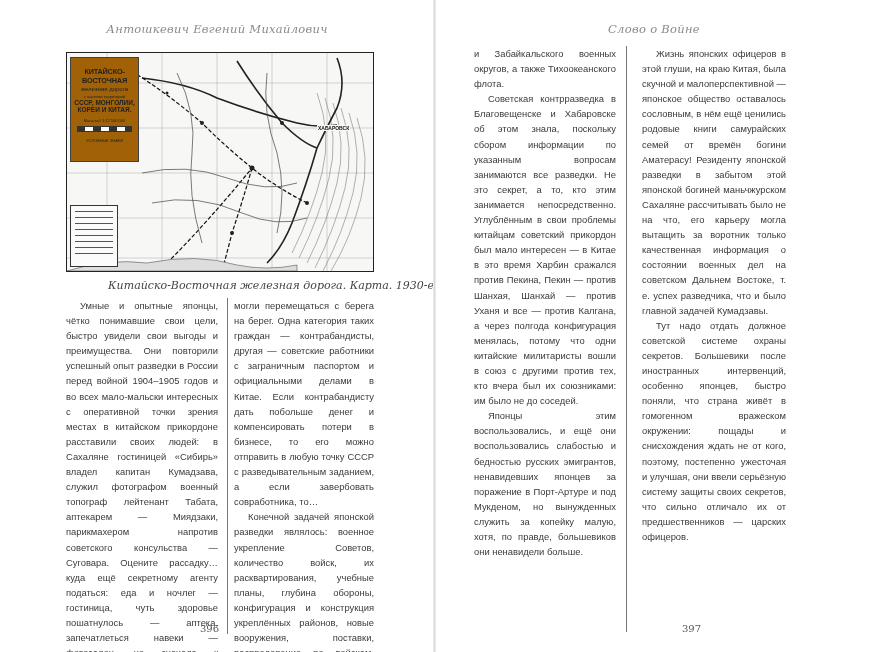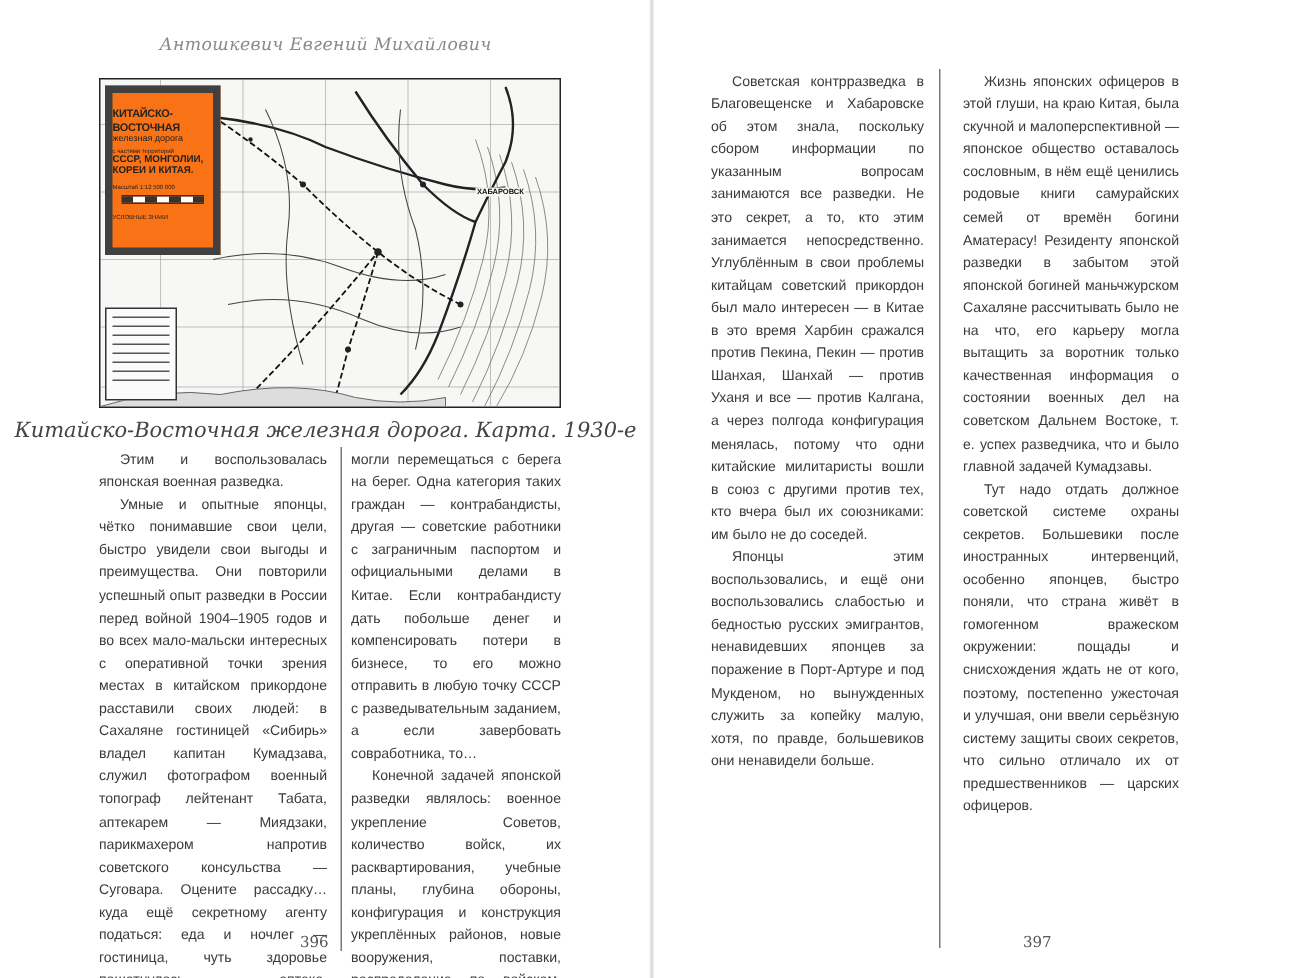--- a/index.html
+++ b/index.html
@@ -17,40 +17,40 @@
     font-family: "DejaVu Serif", serif; font-style: italic; font-size: 11.5px; color: #8a8a8a;
     letter-spacing: 0.3px;
   }
   .map {
     position: absolute; left: 66px; top: 52px; width: 306px; height: 218px;
     border: 1.5px solid #222; background: #f7f7f5; overflow: hidden;
   }
   .map svg { width: 100%; height: 100%; display: block; }
   .map-legend {
     position: absolute; left: 3px; top: 4px; width: 67px; height: 103px;
-    border: 5px solid #404040; background: #f97316; text-align: left;
+    border: 1px solid #404040; background: #a16207; text-align: center;
     font-family: "Liberation Sans", sans-serif; color: #222;
   }
   .map-legend .t1 { font-size: 7.3px; font-weight: bold; margin-top: 9px; letter-spacing: -0.2px; }
   .map-legend .t2 { font-size: 6px; margin-top: 1px; }
   .map-legend .t3 { font-size: 4px; margin-top: 2px; }
   .map-legend .t4 { font-size: 6.5px; font-weight: bold; line-height: 7px; }
   .map-legend .t5 { font-size: 4px; margin-top: 5px; }
   .map-legend .scale { margin: 3px 6px 0; height: 4px; border-top: 1px solid #333; border-bottom: 1px solid #333;
     background: repeating-linear-gradient(to right, #333 0 8px, #fff 8px 16px); }
   .map-legend .t6 { font-size: 4px; margin-top: 6px; }
   .map-key {
     position: absolute; left: 3px; bottom: 4px; width: 46px; height: 60px;
     border: 1px solid #333; background: #fbfbfb;
   }
   .map-key div { height: 1px; background: #555; margin: 5px 4px 0 4px; }
   .map-city { position: absolute; font-size: 5px; font-weight: bold; color: #111; background: #f7f7f5; padding: 0 1px; }
   .caption {
-    position: absolute; left: 0; width: 434px; top: 279px; text-align: center;
-    font-family: "DejaVu Serif", serif; font-style: italic; font-size: 14px; color: #444;
+    position: absolute; left: 0; width: 434px; top: 279px; text-align: right;
+    font-family: "DejaVu Serif", serif; font-style: italic; font-size: 11px; color: #444;
   }
   .col {
     position: absolute; font-family: "Liberation Sans", sans-serif; font-size: 9.4px;
     line-height: 15.1px; color: #3a3a3a; text-align: justify;
   }
   .col p { margin: 0; text-indent: 14px; }
   .col p.noindent { text-indent: 0; }
   .col-divider { position: absolute; width: 1px; background: #777; }
   .page-number {
     position: absolute; top: 623px; font-family: "DejaVu Serif", serif; font-size: 10px; color: #555;
@@ -121,37 +121,38 @@
         <div></div>
         <div></div>
         <div></div>
     </div>
     <div class="map-city" style="left:250px; top:72px;">ХАБАРОВСК</div>
   </div>
 
   <div class="caption">Китайско-Восточная железная дорога. Карта. 1930-е</div>
 
   <div class="col" style="left:66px; top:298px; width:152px;" id="lp-c0">
-      <p>Этим и воспользовалась японская военная разведка.</p>
       <p>Умные и опытные японцы, чётко понимавшие свои цели, быстро увидели свои выгоды и преимущества. Они повторили успешный опыт разведки в России перед войной 1904–1905 годов и во всех мало-мальски интересных с оперативной точки зрения местах в китайском прикордоне расставили своих людей: в Сахаляне гостиницей «Сибирь» владел капитан Кумадзава, служил фотографом военный топограф лейтенант Табата, аптекарем — Миядзаки, парикмахером напротив советского консульства — Суговара. Оцените рассадку… куда ещё секретному агенту податься: еда и ночлег — гостиница, чуть здоровье пошатнулось — аптека, запечатлеться навеки — фотосалон, но сначала к парикмахеру…</p>
     </div>
   <div class="col-divider" style="left:227px; top:298px; height:336px;"></div>
   <div class="col" style="left:234px; top:298px; width:140px;" id="lp-c1">
       <p class="noindent">могли перемещаться с берега на берег. Одна категория таких граждан — контрабандисты, другая — советские работники с заграничным паспортом и официальными делами в Китае. Если контрабандисту дать побольше денег и компенсировать потери в бизнесе, то его можно отправить в любую точку СССР с разведывательным заданием, а если завербовать совработника, то…</p>
       <p>Конечной задачей японской разведки являлось: военное укрепление Советов, количество войск, их расквартирования, учебные планы, глубина обороны, конфигурация и конструкция укреплённых районов, новые вооружения, поставки, распределение по войскам, тактико-технические данные оружия, производство и ремонт, транспорт, коммуникации, перспективы индустриального освоения, но самое главное — планы штабов Дальневосточного</p>
     </div>
 
   <div class="page-number" style="left:200px;">396</div>
 </div>
 
 <div class="gutter"></div>
 
 <div class="page right">
+  <div class="running-head">Слово о Войне</div>
 
   <div class="col" style="left:38px; top:46px; width:142px;" id="rp-c0">
+      <p class="noindent">и Забайкальского военных округов, а также Тихоокеанского флота.</p>
       <p>Советская контрразведка в Благовещенске и Хабаровске об этом знала, поскольку сбором информации по указанным вопросам занимаются все разведки. Не это секрет, а то, кто этим занимается непосредственно. Углублённым в свои проблемы китайцам советский прикордон был мало интересен — в Китае в это время Харбин сражался против Пекина, Пекин — против Шанхая, Шанхай — против Уханя и все — против Калгана, а через полгода конфигурация менялась, потому что одни китайские милитаристы вошли в союз с другими против тех, кто вчера был их союзниками: им было не до соседей.</p>
       <p>Японцы этим воспользовались, и ещё они воспользовались слабостью и бедностью русских эмигрантов, ненавидевших японцев за поражение в Порт-Артуре и под Мукденом, но вынужденных служить за копейку малую, хотя, по правде, большевиков они ненавидели больше.</p>
     </div>
   <div class="col-divider" style="left:190px; top:46px; height:586px;"></div>
   <div class="col" style="left:206px; top:46px; width:144px;" id="rp-c1">
       <p>Жизнь японских офицеров в этой глуши, на краю Китая, была скучной и малоперспективной — японское общество оставалось сословным, в нём ещё ценились родовые книги самурайских семей от времён богини Аматерасу! Резиденту японской разведки в забытом этой японской богиней маньчжурском Сахаляне рассчитывать было не на что, его карьеру могла вытащить за воротник только качественная информация о состоянии военных дел на советском Дальнем Востоке, т. е. успех разведчика, что и было главной задачей Кумадзавы.</p>
       <p>Тут надо отдать должное советской системе охраны секретов. Большевики после иностранных интервенций, особенно японцев, быстро поняли, что страна живёт в гомогенном вражеском окружении: пощады и снисхождения ждать не от кого, поэтому, постепенно ужесточая и улучшая, они ввели серьёзную систему защиты своих секретов, что сильно отличало их от предшественников — царских офицеров.</p>
     </div>
 
   <div class="page-number" style="left:210px;margin-left:36px;">397</div>

